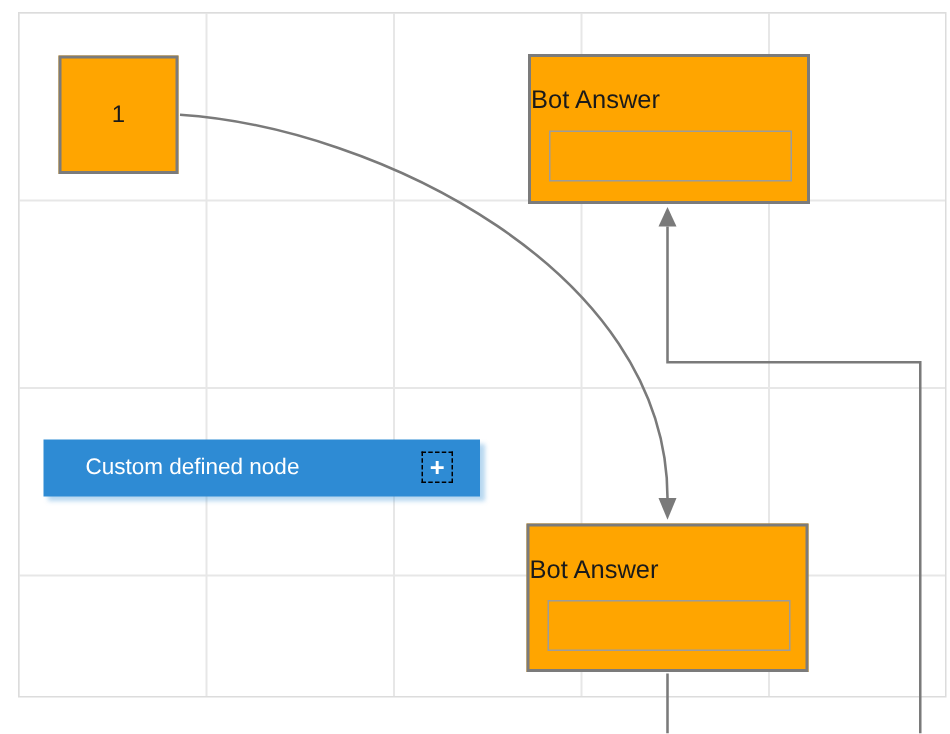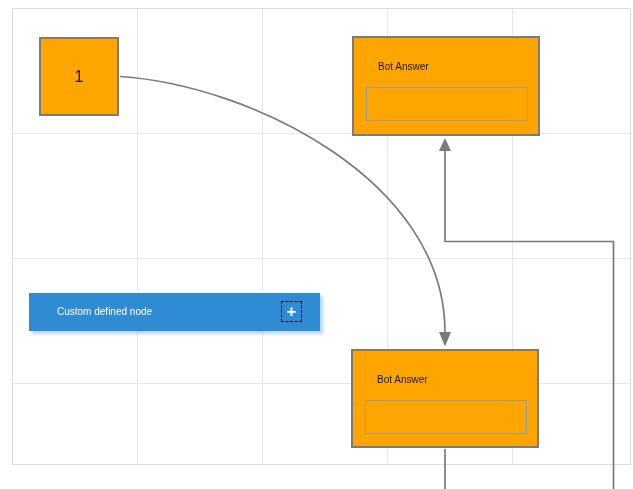--- a/index.html
+++ b/index.html
@@ -38,34 +38,34 @@
     background:var(--node-orange);border:2px solid var(--node-border);
     display:flex;align-items:center;justify-content:center;
     font-size:16px;color:var(--text-dark);
   }
   .node-bot{
     width:188px;background:var(--node-orange);
     border:2px solid var(--node-border);color:var(--text-dark);
   }
   .node-bot.top{left:352px;top:36px;height:100px;}
   .node-bot.bottom{left:351px;top:349px;height:99px;}
-  .bot-title{position:absolute;left:24px;top:21px;font-size:10px;line-height:16px;}
+  .bot-title{position:absolute;left:0;top:21px;font-size:17px;line-height:16px;}
   .bot-field{
     position:absolute;left:12px;top:49px;width:160px;height:32px;
     border:1px solid var(--field-border);background:transparent;
   }
   .node-custom{
     left:29px;top:293px;width:291px;height:38px;
     background:var(--custom-node-blue);
     box-shadow:3px 3px 3px rgba(46,139,212,0.35);
     color:var(--text-light);
   }
   .custom-label{
     position:absolute;left:28px;top:0;height:38px;line-height:38px;
-    font-size:10px;white-space:nowrap;
+    font-size:15px;white-space:nowrap;
   }
   .add-port{
     position:absolute;left:252px;top:8px;width:21px;height:21px;
     border:1px dashed #000000;box-sizing:border-box;
     display:flex;align-items:center;justify-content:center;
     color:var(--text-light);font-size:17px;font-weight:bold;line-height:19px;
     cursor:pointer;
   }
 </style>
 </head>

